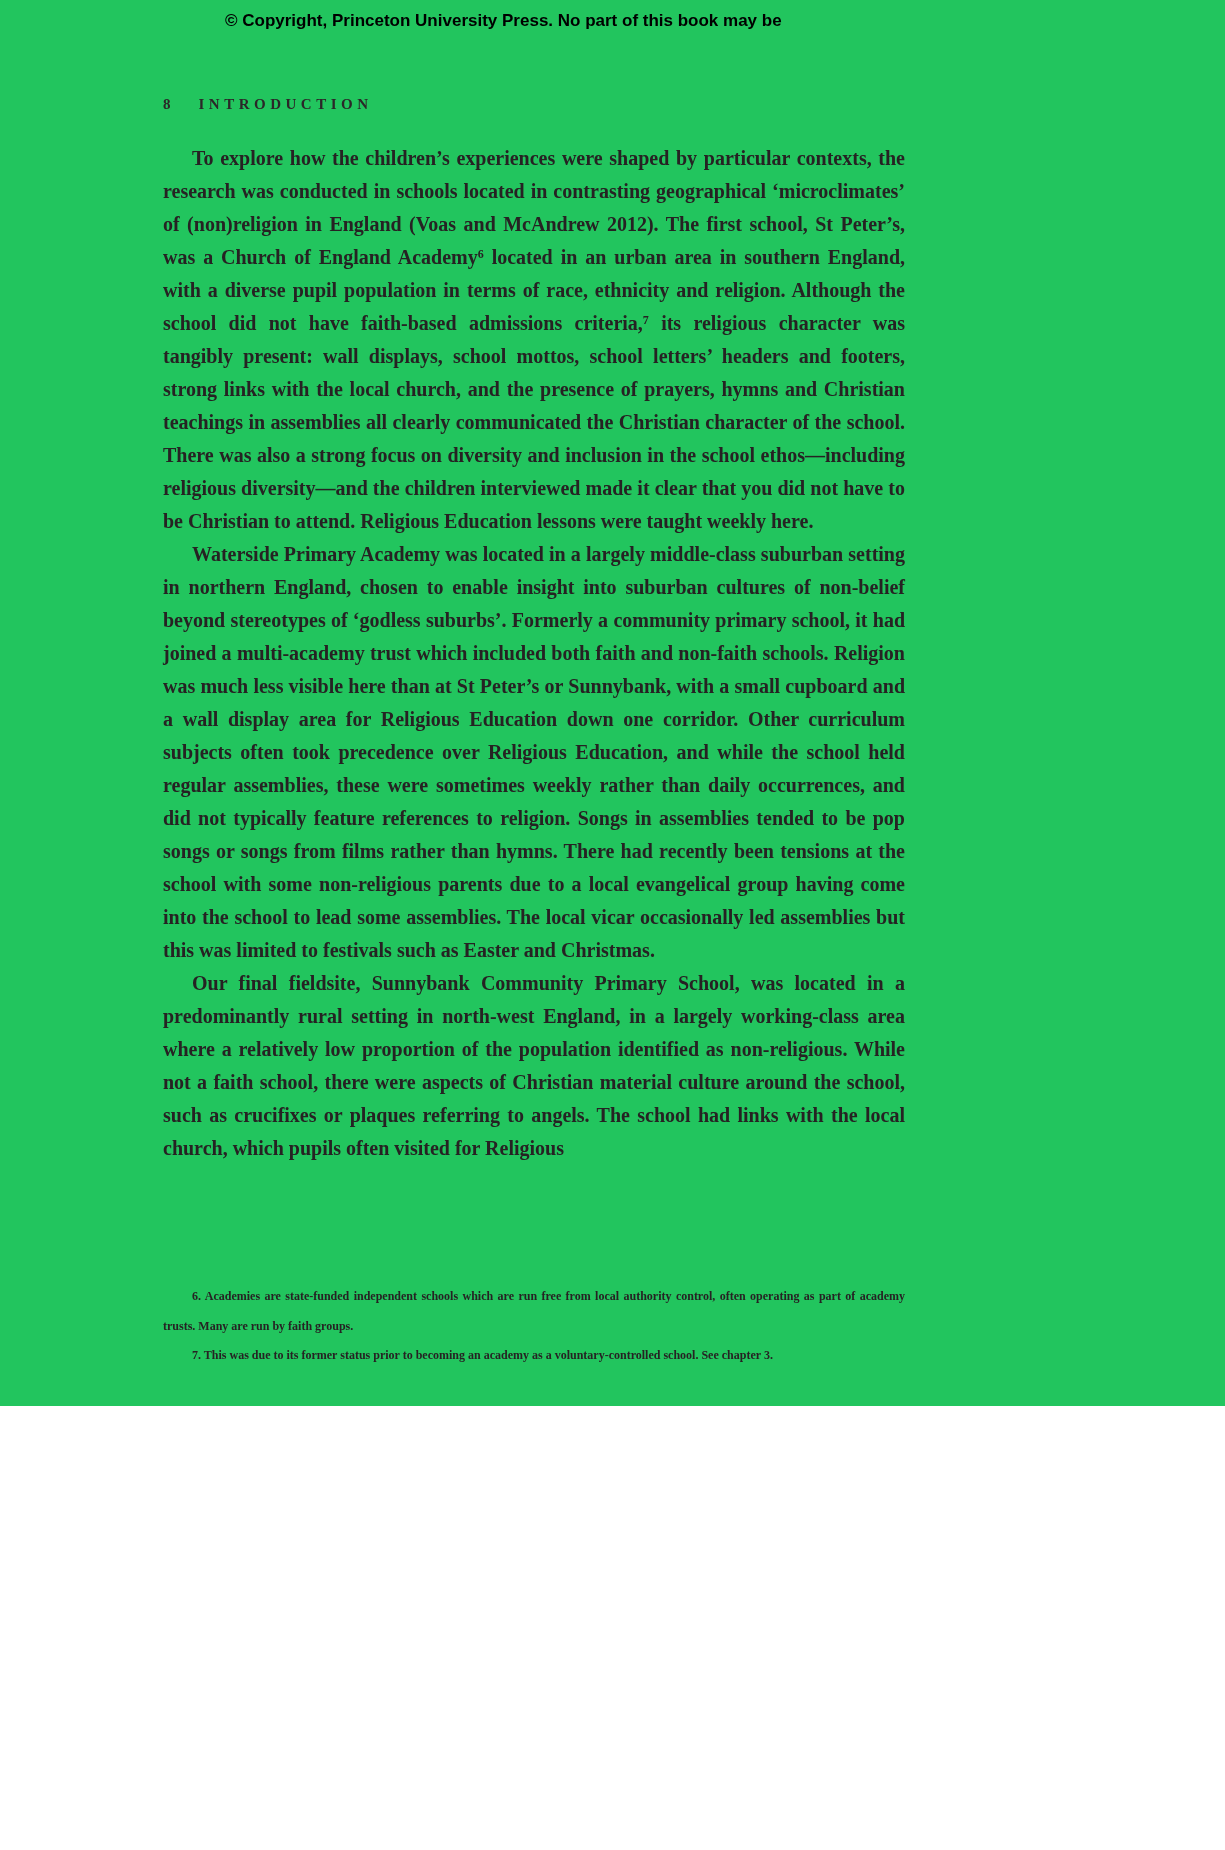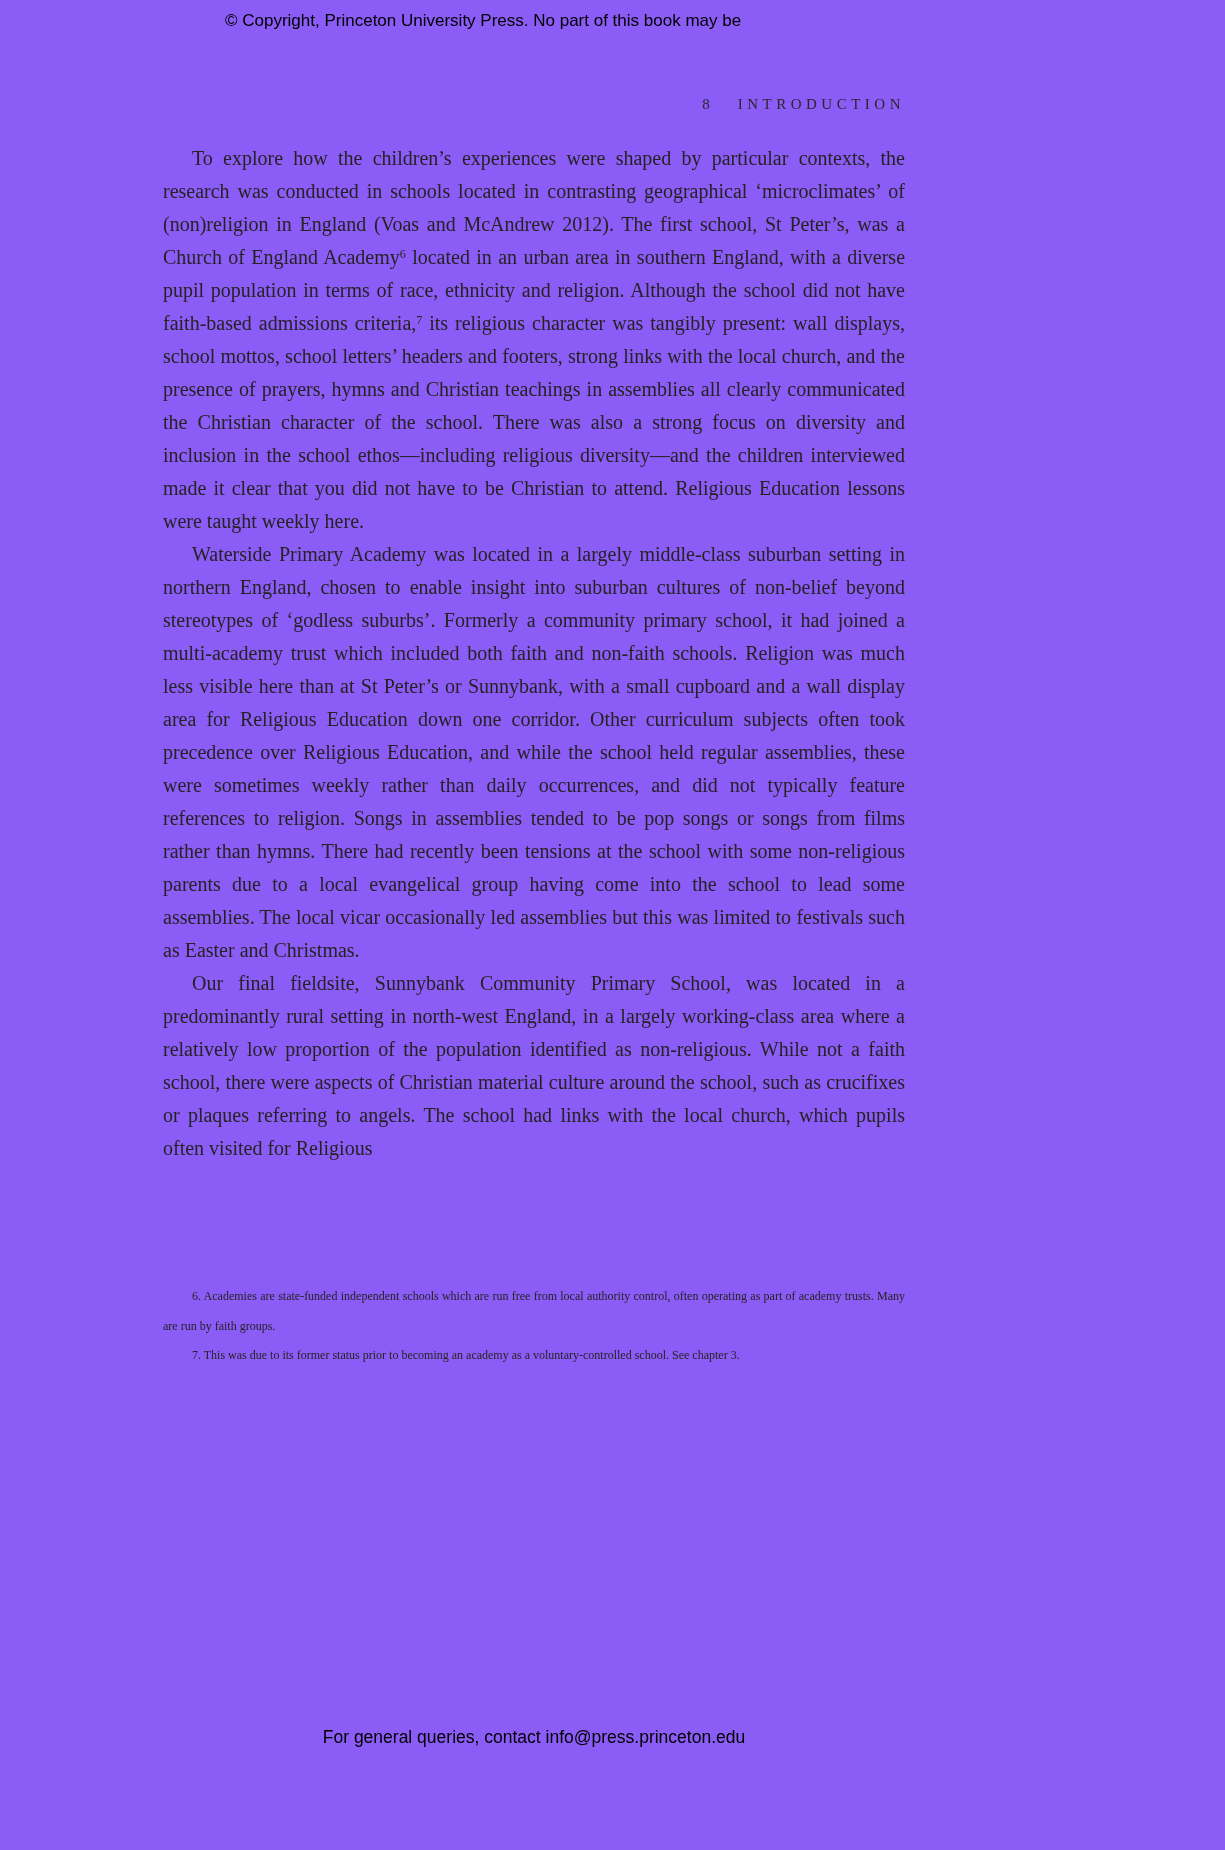--- a/index.html
+++ b/index.html
@@ -1,23 +1,24 @@
 <!DOCTYPE html>
 <html lang="en"><head>
 <meta charset="utf-8">
 <style>
   * { box-sizing: border-box; }
   html, body { margin: 0; padding: 0; background: #ffffff; }
 
   .page {
     position: relative;
     width: 1225px;
-    height: 1850px;
-    background: #8b5cf6;
+    height: 1406px;
+    background: #22c55e;
     overflow: hidden;
+    font-weight: bold;
   }
 
   
   .copyright {
     position: absolute;
     top: 8px;
     left: 225px;
     width: 640px;
     font-family: "Liberation Sans", sans-serif;
     font-size: 17px;
@@ -25,21 +26,21 @@
     color: #000000;
     text-align: left;
   }
 
   
   .running-head {
     position: absolute;
     top: 96px;
     left: 163px;
     width: 742px;
-    text-align: right;
+    text-align: left;
     font-family: "Liberation Serif", serif;
     font-size: 15px;
     letter-spacing: 0.30em;
     color: #2b2728;
   }
   .running-head .page-num {
     margin-right: 28px;
     letter-spacing: 0;
   }
 

